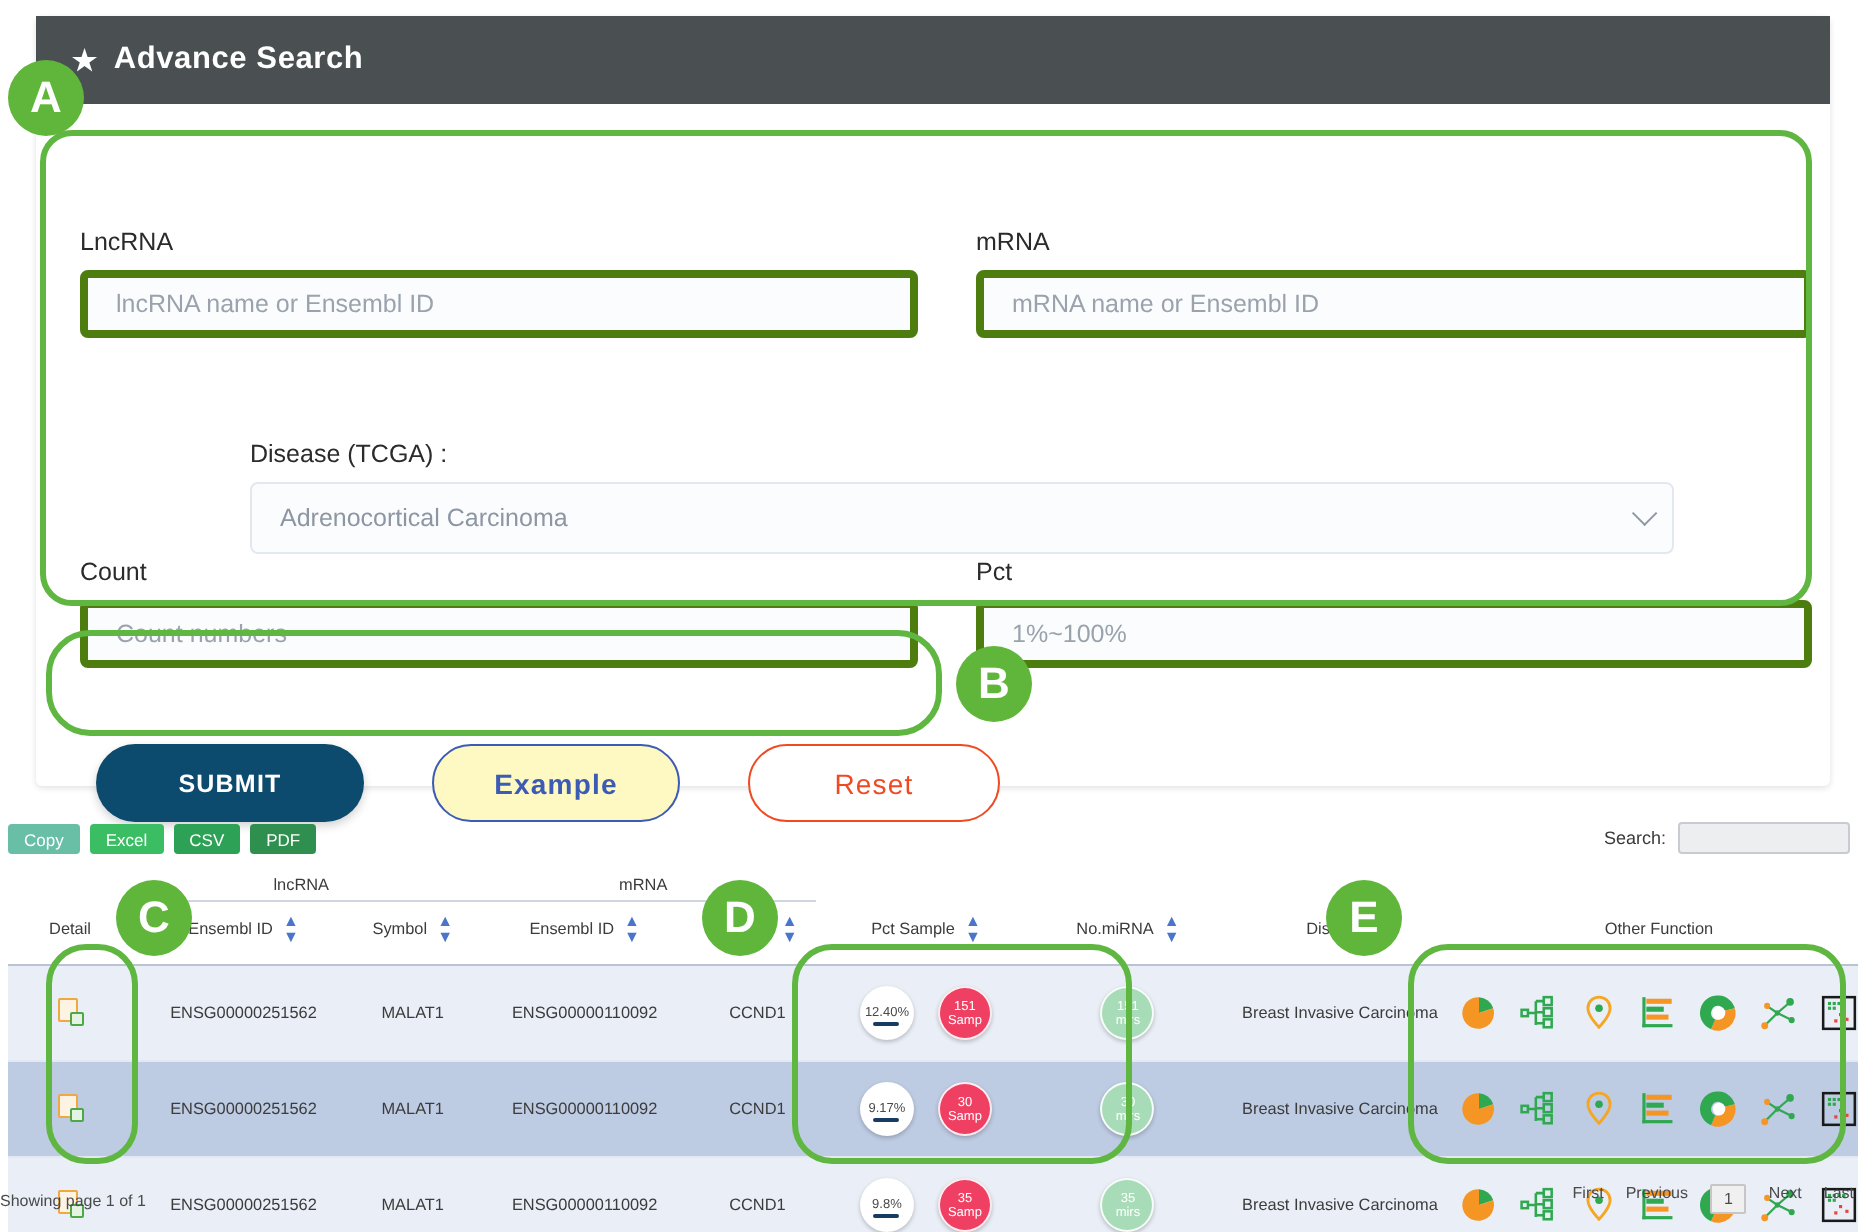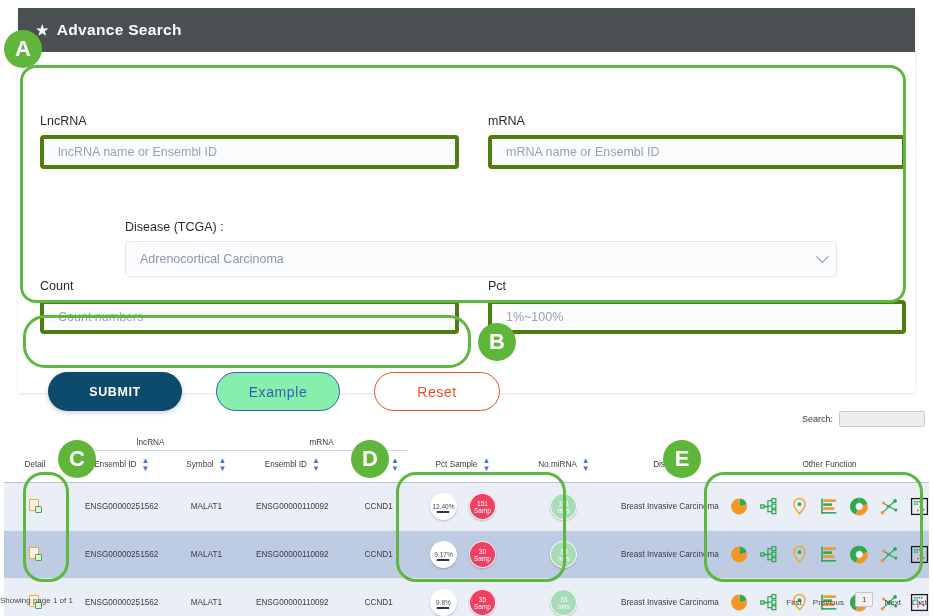--- a/index.html
+++ b/index.html
@@ -71,21 +71,21 @@
 
   
   .btn-bar { position: absolute; left: 30px; top: 320px; display: flex; gap: 34px; }
   .btn {
     height: 39px; border-radius: 22px; font-size: 12.5px; font-weight: bold;
     display: flex; align-items: center; justify-content: center;
     cursor: pointer; letter-spacing: .6px; font-family:"Liberation Sans", sans-serif;
   }
   .btn-submit { width: 134px; background: #0c4a6e; color: #fff; border: none;
     box-shadow: 0 2px 5px rgba(0,0,0,.18); }
-  .btn-example { width: 124px; background:#86efac; color:#3b5bb5; border: 1.6px solid #3b5bb5; font-weight:normal; font-size:14px;}
+  .btn-example { width: 124px; background:#fef9c3; color:#3b5bb5; border: 1.6px solid #3b5bb5; font-weight:bold; font-size:14px;}
   .btn-reset { width: 126px; background:#fff; color:#f04a23; border: 1.6px solid #f04a23; font-weight:normal; font-size:14px;}
 
   
   .export-bar { position: absolute; left: 4px; top: 412px; display: flex; gap: 5px; }
   .exp-btn {
     height: 15px; padding: 0 8px; border-radius: 2px; color: #fff;
     font-size: 8.5px; display: flex; align-items: center; justify-content:center;
     cursor: pointer; font-family:"Liberation Sans", sans-serif;
   }
 
@@ -127,21 +127,21 @@
   .circ-samp { background:#ef3f62; color:#fff; }
   .circ-mirna { background:#a8dcb8; color:#fff; }
   .cell-flex { display:flex; align-items:center; justify-content:center; gap:12px; }
 
   
   .fn-row { display:flex; align-items:center; justify-content:center; gap:11px; }
   .fn-ico { width:19px; height:19px; cursor:pointer; display:block; }
 
   
   .footer-left { position:absolute; left:0; top:596px; font-size:8px; color:#4a4a4a; }
-  .pager { position:absolute; right:6px; top:592px; display:flex; align-items:flex-end; gap:11px; font-size:8px; color:#4a4a4a; }
+  .pager { position:absolute; right:6px; top:592px; display:flex; align-items:flex-start; gap:11px; font-size:8px; color:#4a4a4a; }
   .pager .pg-num { border:1px solid #c6c6c6; background:#f0f0f0; padding:2px 6px; border-radius:1px; }
   .pager span { cursor:pointer; }
 </style>
 </head>
 <body>
 
 <div class="page">
 
   <div class="card">
     <div class="card-header">
@@ -183,20 +183,26 @@
       </div>
 
       <div class="btn-bar">
         <div class="btn btn-submit">SUBMIT</div>
         <div class="btn btn-example">Example</div>
         <div class="btn btn-reset">Reset</div>
       </div>
     </div>
   </div>
 
+  <div class="export-bar">
+    <div class="exp-btn" style="background:#68bfa6">Copy</div>
+    <div class="exp-btn" style="background:#3bbd63">Excel</div>
+    <div class="exp-btn" style="background:#2da155">CSV</div>
+    <div class="exp-btn" style="background:#2f8f4e">PDF</div>
+  </div>
 
   <div class="search-box">
     <span class="search-label">Search:</span>
     <input class="search-input" placeholder="" style="">
   </div>
 
   <table class="dt">
     <thead>
       <tr class="grp-row">
         <th style="width:62px"></th>

